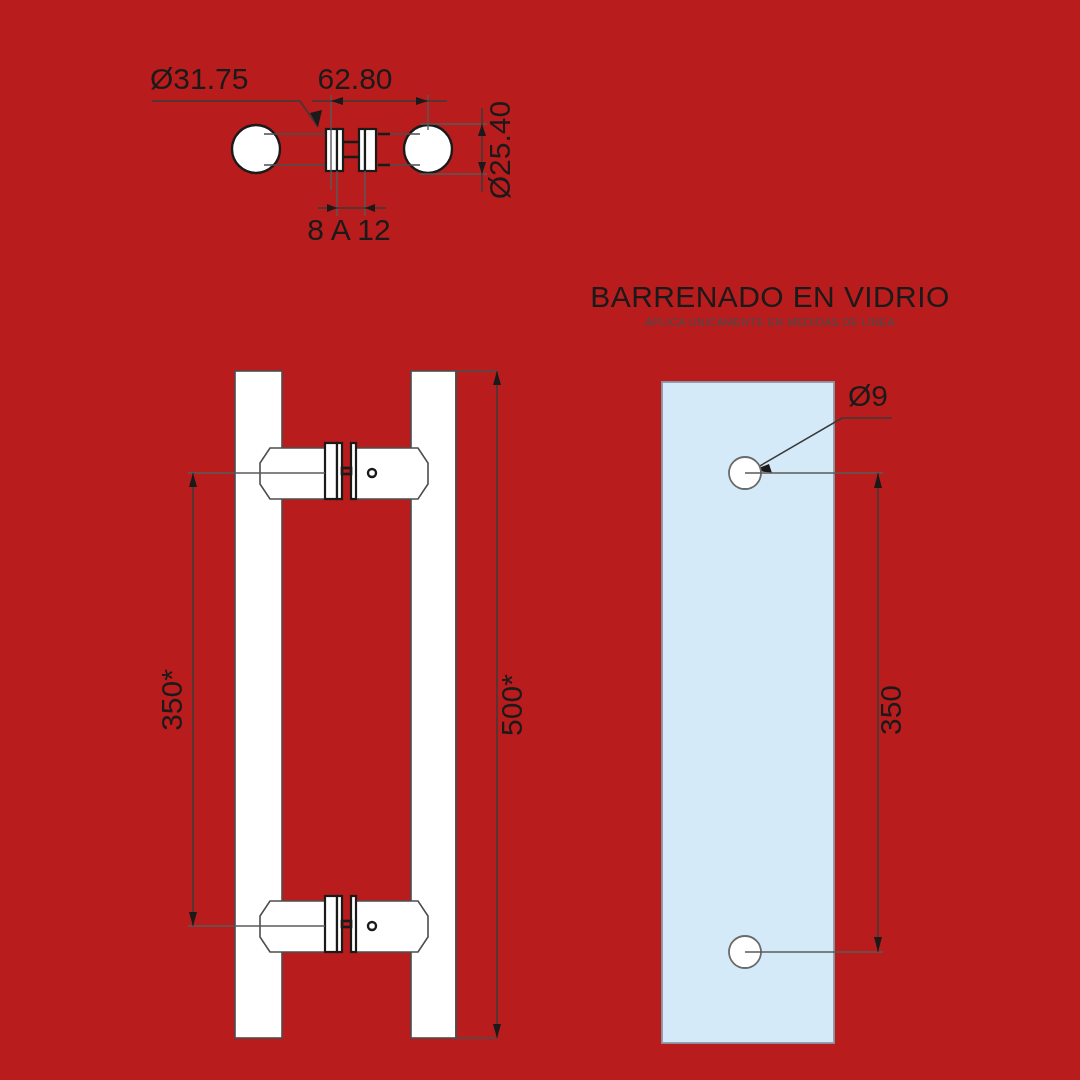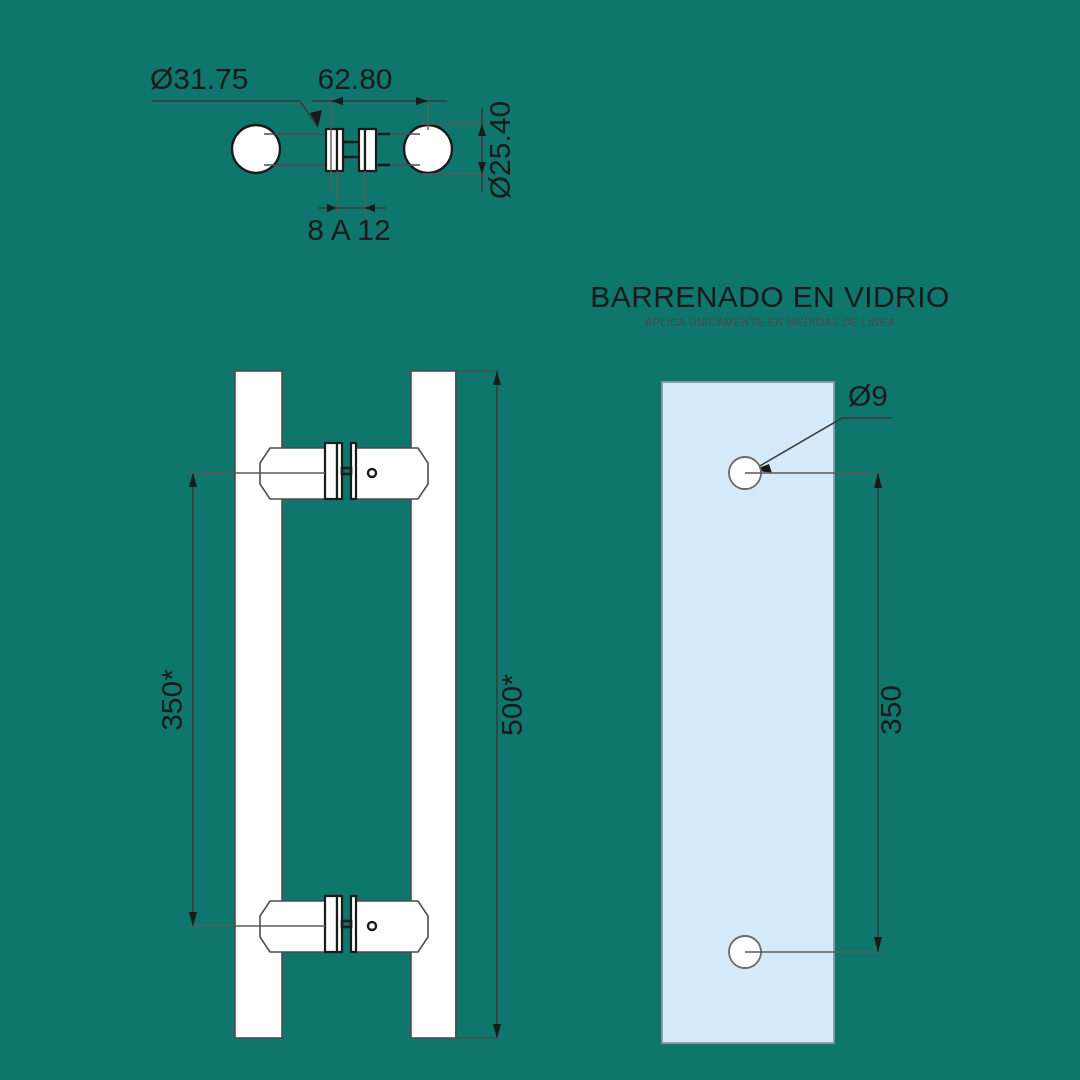--- a/index.html
+++ b/index.html
@@ -4,21 +4,21 @@
 <style>
   html, body {
     margin: 0;
     padding: 0;
     background: #ffffff;
   }
   #canvas {
     position: relative;
     width: 1080px;
     height: 1080px;
-    background: #0f766e;
+    background: #b91c1c;
     font-family: "Liberation Sans", sans-serif;
     overflow: hidden;
   }
   svg { display: block; }
   .dim-text {
     font-family: "Liberation Sans", sans-serif;
     font-size: 30px;
     fill: #1a1a1a;
   }
   .title-text {

